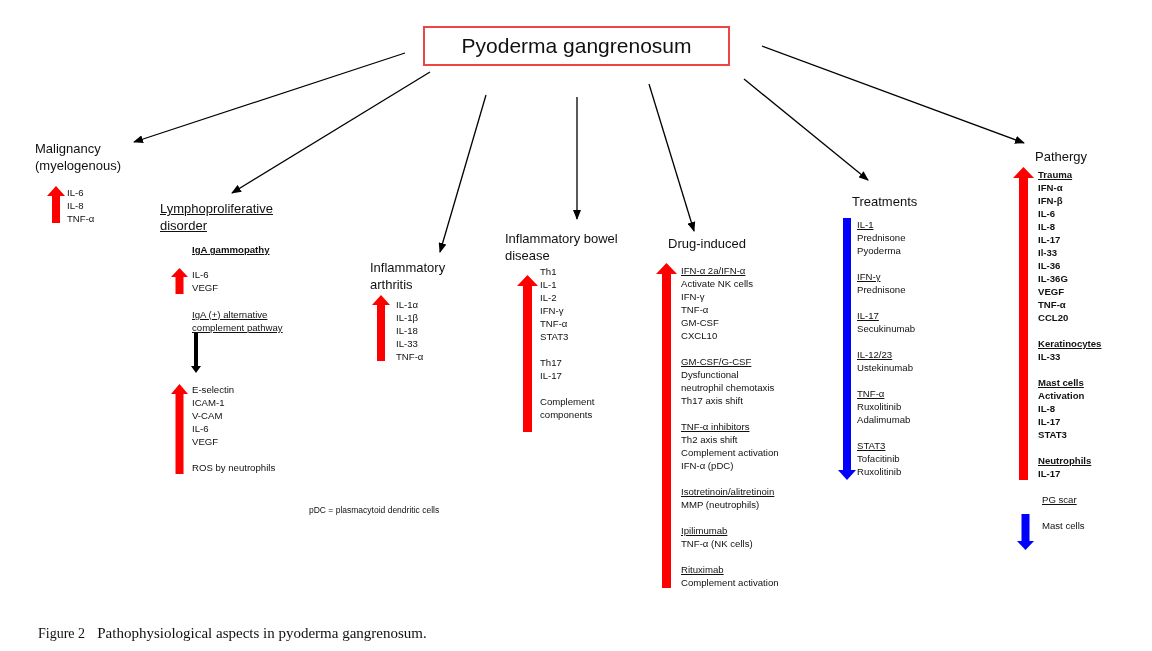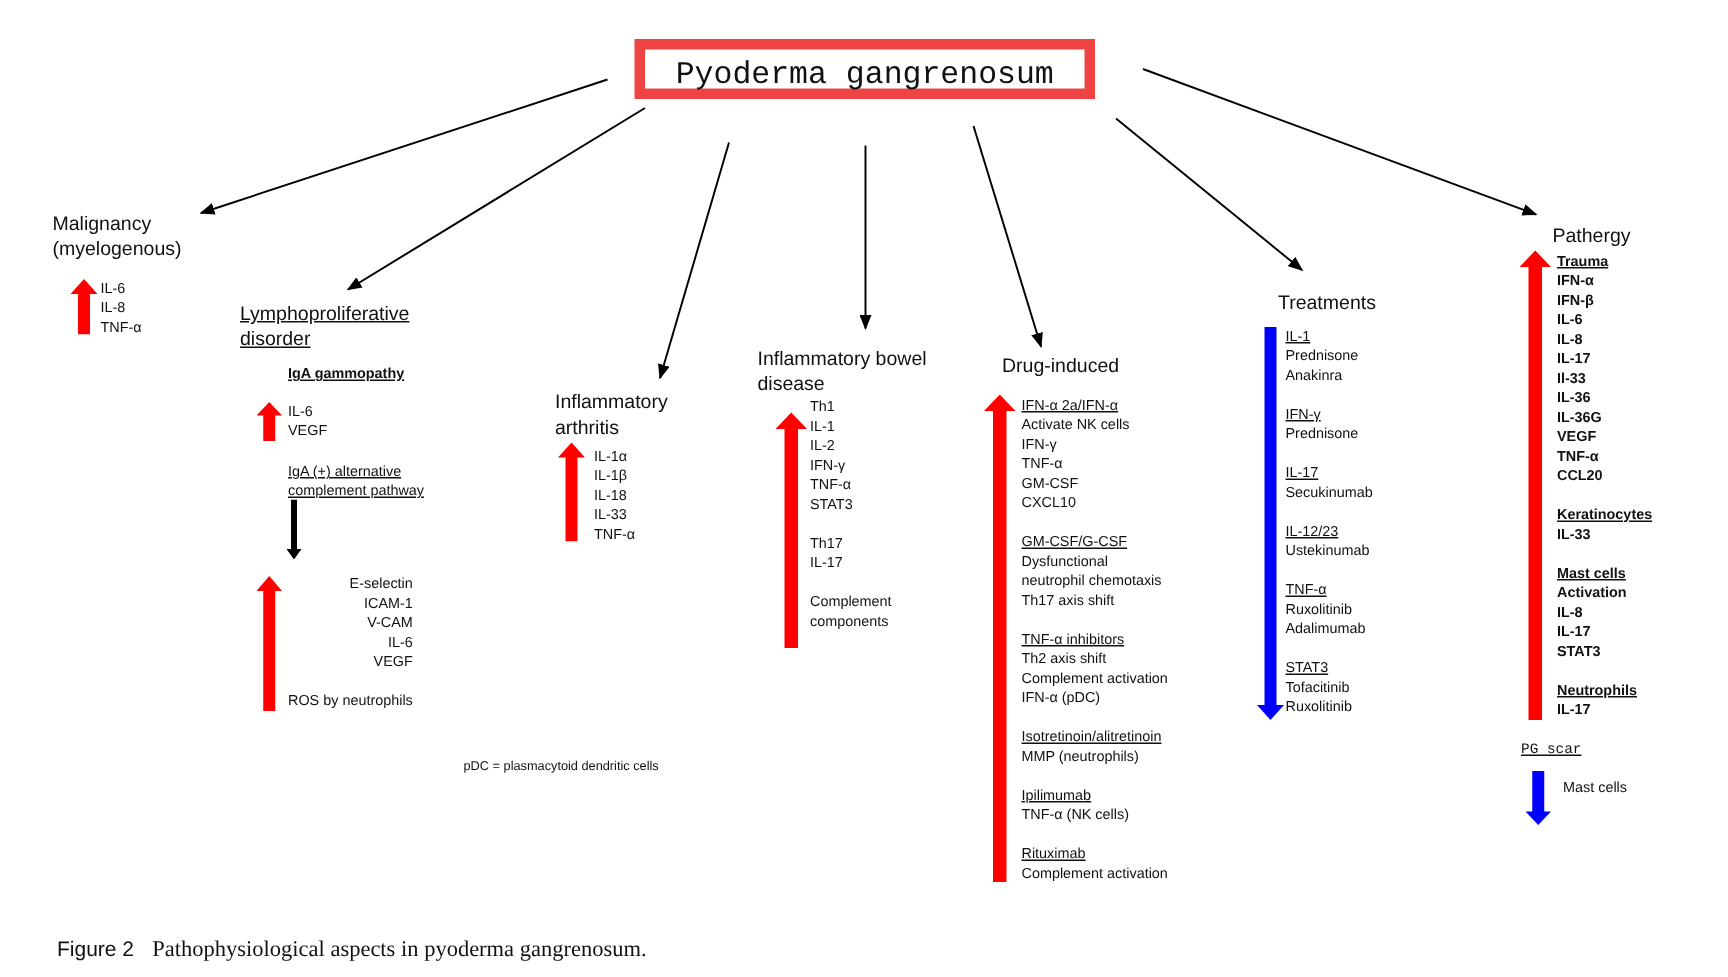--- a/index.html
+++ b/index.html
@@ -1,30 +1,30 @@
 <!DOCTYPE html>
 <html><head>
   <meta charset="utf-8">
   <style>
     html, body { margin: 0; padding: 0; background: #ffffff; }
     body { width: 1152px; height: 651px; position: relative; overflow: hidden;
            font-family: "Liberation Sans", "DejaVu Sans", sans-serif; color: #111; }
     #connectors { position: absolute; left: 0; top: 0; width: 1152px; height: 651px; }
     .root-box { position: absolute; left: 423px; top: 26px; width: 307px; height: 40px;
-                border: 7px solid #ef4444; box-sizing: border-box; text-align: center;
-                font-size: 21px; line-height: 36px; font-family: Liberation Mono, monospace; }
+                border: 2px solid #ef4444; box-sizing: border-box; text-align: center;
+                font-size: 21px; line-height: 36px; }
     .cat-title { position: absolute; text-align: left; font-size: 13px; line-height: 17px; }
     .list { position: absolute; font-size: 9.6px; line-height: 13px; }
     .list div { white-space: nowrap; }
     .list .hdr { text-decoration: underline; }
     .list .gap { height: 13px; }
     .arrow { position: absolute; }
     .note { position: absolute; left: 309px; top: 505px; font-size: 8.5px; }
     .caption { position: absolute; left: 38px; top: 624px; font-size: 15px; }
-    .caption .fig-label { font-family: Liberation Sans, sans-serif; font-weight: normal; font-size: 14px; margin-right: 8px; margin-top: 20px; }
+    .caption .fig-label { font-family: Liberation Serif, serif; font-weight: normal; font-size: 14px; margin-right: 8px; margin-top: 20px; }
     .caption .fig-text { font-family: "Liberation Serif", serif; }
   </style>
 </head>
 <body>
 
 <svg id="connectors" xmlns="http://www.w3.org/2000/svg">
   <defs>
     <marker id="ah" markerWidth="10" markerHeight="8" refX="9" refY="4" orient="auto" markerUnits="userSpaceOnUse">
       <path d="M0,0 L10,4 L0,8 Z" fill="#000"></path>
     </marker>
@@ -72,21 +72,21 @@
 <div class="list" style="left:192px; top:308px;">
   <div class="hdr">IgA (+) alternative</div>
   <div class="hdr">complement pathway</div>
 </div>
 <svg class="arrow" style="left:191px; top:333px;" width="10" height="40">
   <path d="M3,0 L7,0 L7,33 L10,33 L5,40 L0,33 L3,33 Z" fill="#000"></path>
 </svg>
 <svg class="arrow" style="left:171px; top:384px;" width="17" height="90">
   <path d="M8.5,0 L17,10 L12.5,10 L12.5,90 L4.5,90 L4.5,10 L0,10 Z" fill="#ff0000"></path>
 </svg>
-<div class="list" style="left:192px; top:383px;text-align:right;">
+<div class="list" style="left:192px; top:383px;">
   <div>E-selectin</div>
   <div>ICAM-1</div>
   <div>V-CAM</div>
   <div>IL-6</div>
   <div>VEGF</div>
   <div class="gap"></div>
   <div>ROS by neutrophils</div>
 </div>
 
 <div class="cat-title" style="left:370px; top:259px; width:115px;">
@@ -162,21 +162,21 @@
 
 <div class="cat-title" style="left:852px; top:193px; width:100px; text-align:left;">
   <div>Treatments</div>
 </div>
 <svg class="arrow" style="left:838px; top:218px;" width="18" height="262">
   <path d="M5,0 L13,0 L13,252 L18,252 L9,262 L0,252 L5,252 Z" fill="#0000ff"></path>
 </svg>
 <div class="list" style="left:857px; top:218px;">
   <div class="hdr">IL-1</div>
   <div>Prednisone</div>
-  <div>Anakinra</div>
+  <div>Pyoderma</div>
   <div class="gap"></div>
   <div class="hdr">IFN-γ</div>
   <div>Prednisone</div>
   <div class="gap"></div>
   <div class="hdr">IL-17</div>
   <div>Secukinumab</div>
   <div class="gap"></div>
   <div class="hdr">IL-12/23</div>
   <div>Ustekinumab</div>
   <div class="gap"></div>
@@ -214,21 +214,21 @@
   <div class="gap"></div>
   <div class="hdr">Mast cells</div>
   <div>Activation</div>
   <div>IL-8</div>
   <div>IL-17</div>
   <div>STAT3</div>
   <div class="gap"></div>
   <div class="hdr">Neutrophils</div>
   <div>IL-17</div>
 </div>
-<div class="list" style="left:1014px; top:493px;font-family:Liberation Mono, monospace;">
+<div class="list" style="left:1042px; top:493px;">
   <div class="hdr">PG scar</div>
 </div>
 <svg class="arrow" style="left:1017px; top:514px;" width="17" height="36">
   <path d="M4.5,0 L12.5,0 L12.5,27 L17,27 L8.5,36 L0,27 L4.5,27 Z" fill="#0000ff"></path>
 </svg>
 <div class="list" style="left:1042px; top:519px;">
   <div>Mast cells</div>
 </div>
 
 <div class="note">pDC = plasmacytoid dendritic cells</div>

